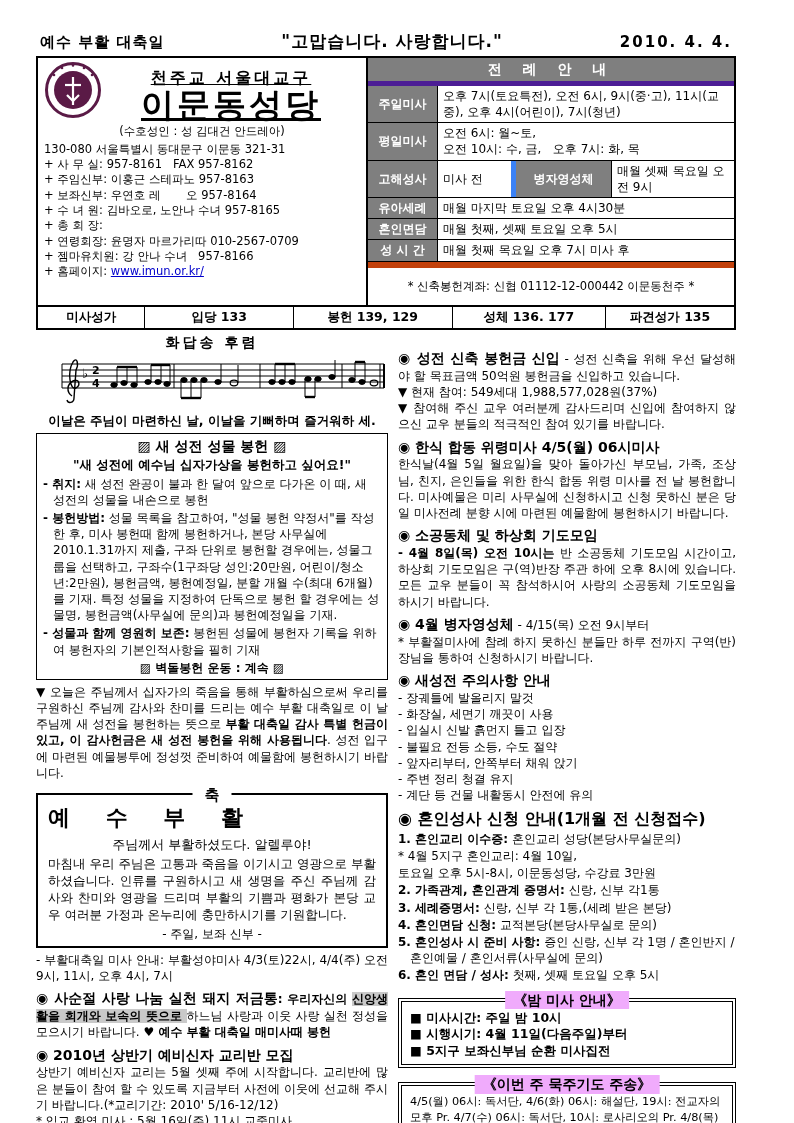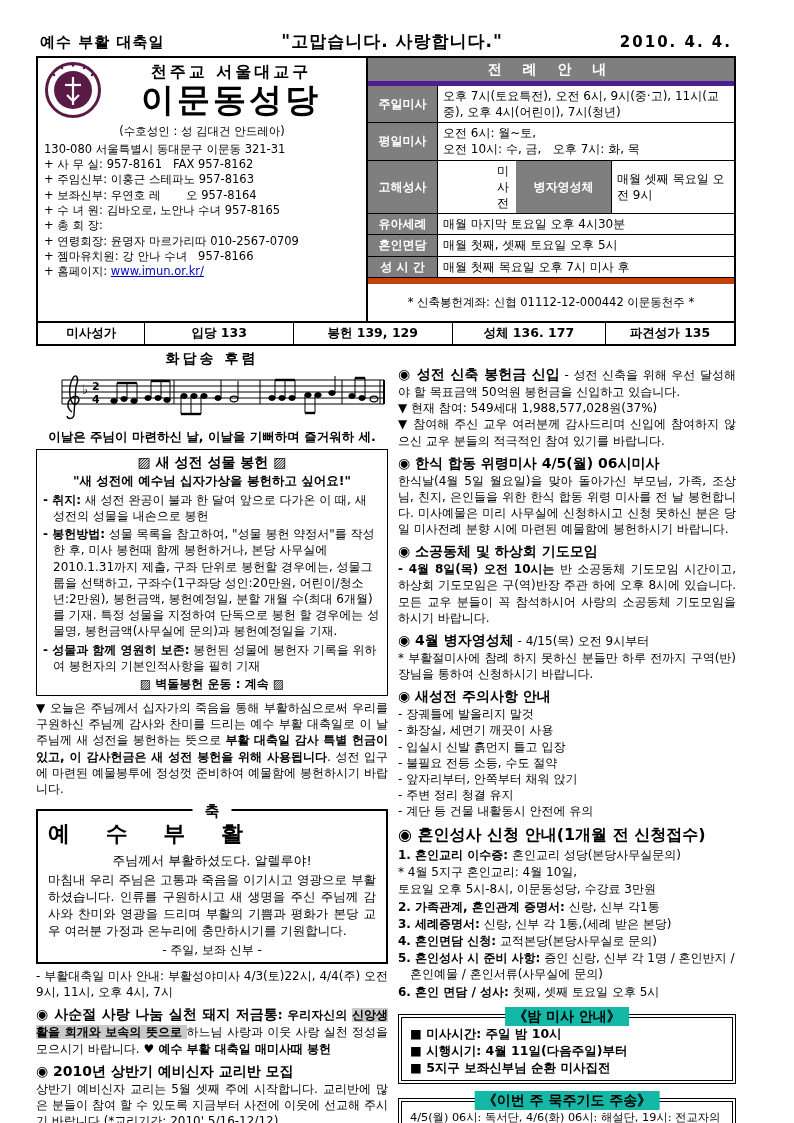--- a/index.html
+++ b/index.html
@@ -16,37 +16,37 @@
   .topline { display:flex; justify-content:space-between; align-items:baseline; font-weight:bold; padding:0 4px 3px 4px; }
   .topline .feast { font-size:15px; letter-spacing:1px; }
   .topline .motto { font-size:17px; letter-spacing:1px; }
   .topline .date  { font-size:15px; letter-spacing:2px; }
 
   
   .hdr { display:flex; border:2px solid #000; }
   .hdr-left { width:330px; border-right:2px solid #000; padding:3px 6px 2px 6px; }
   .hdr-right { flex:1; display:flex; flex-direction:column; }
 
-  .logo-row { display:flex; align-items:flex-start; }
+  .logo-row { display:flex; align-items:flex-end;text-decoration:underline; }
   .parish-titles { flex:1; text-align:center; }
   .diocese { font-size:16px; font-weight:bold; letter-spacing:3px; }
   .parish-name { font-size:33px; font-weight:bold; letter-spacing:3px; line-height:1.05; }
   .patron { font-size:11.5px; text-align:center; margin-top:1px; }
   .addr { font-size:11.5px; margin-top:2px; }
   .contact { font-size:11.5px; line-height:1.33; }
   .home a { color:#0000cc; text-decoration:underline; cursor:pointer;margin-top:45px; }
 
   .gray { background:#7f7f7f; color:#fff; font-weight:bold; }
   .lit-title { text-align:center; font-size:14px; padding:2px 0; letter-spacing:8px; border-bottom:5px solid #4c1d95; }
   .lit-row { display:grid; grid-template-columns:70px 1fr; border-bottom:1px solid #000; }
   .lit-row:last-of-type { border-bottom:none; }
   .lit-label { display:flex; align-items:center; justify-content:center; text-align:center; font-size:12px; border-right:1px solid #000; padding:2px 1px; }
   .lit-val { padding:2px 5px; display:flex; flex-direction:column; justify-content:center; font-size:12px; }
   .lit-row.confession { grid-template-columns:70px 78px 96px 1fr; }
-  .lit-row.confession .mid { border-right:5px solid #3b82f6; display:flex; align-items:center; padding:2px 19px;margin-left:40px; }
+  .lit-row.confession .mid { border-right:5px solid #3b82f6; display:flex; align-items:center; padding:2px 5px; }
   .lit-row.confession .midlabel { display:flex; align-items:center; justify-content:center; border-right:1px solid #000; font-size:12px; }
   .lit-account { border-top:6px solid #c2410c; padding:11px 4px; text-align:center; font-size:11.5px; margin-top:auto; }
 
   .hymns { display:grid; grid-template-columns:1.05fr 1.45fr 1.55fr 1.5fr 1.25fr; border:2px solid #000; border-top:none; }
   .hymns div { text-align:center; padding:2px 0; border-right:1px solid #000; font-size:12.5px; font-weight:600; }
   .hymns div:last-child { border-right:none; }
 
   
   .cols { display:flex; gap:10px; margin-top:3px; }
   .col-left { width:352px; }
@@ -72,21 +72,21 @@
   .easter-sign { text-align:center; margin-top:2px; }
 
   .h-big { font-weight:bold; font-size:14px; }
   .h-huge { font-weight:bold; font-size:16px; }
   .hl { background:#c9c9c9; }
   .ul { text-decoration:underline; }
   .sec { margin-top:5px; }
   .sec p { text-align:justify; }
 
   .dbox { border:4px double #000; position:relative; margin-top:14px; padding:8px 8px 4px 8px; }
-  .dbox-title { position:absolute; top:-11px; left:50%; transform:translateX(-50%); background:#14b8a6; padding:0 8px; font-weight:bold; font-size:14px; white-space:nowrap; }
+  .dbox-title { position:absolute; top:-11px; left:50%; transform:translateX(-50%); background:#f0abfc; padding:0 8px; font-weight:bold; font-size:14px; white-space:nowrap; }
   .dbox .line { font-size:12.5px; font-weight:600; }
   .dbox .small { font-size:11.3px; font-weight:normal; line-height:1.42; }
 
   .rules div { line-height:1.35; }
 
   .m-item { padding-left:12px; text-indent:-12px; margin:1px 0; }
 
   svg text { font-family:"DejaVu Sans", sans-serif; }
 </style>
 </head>

